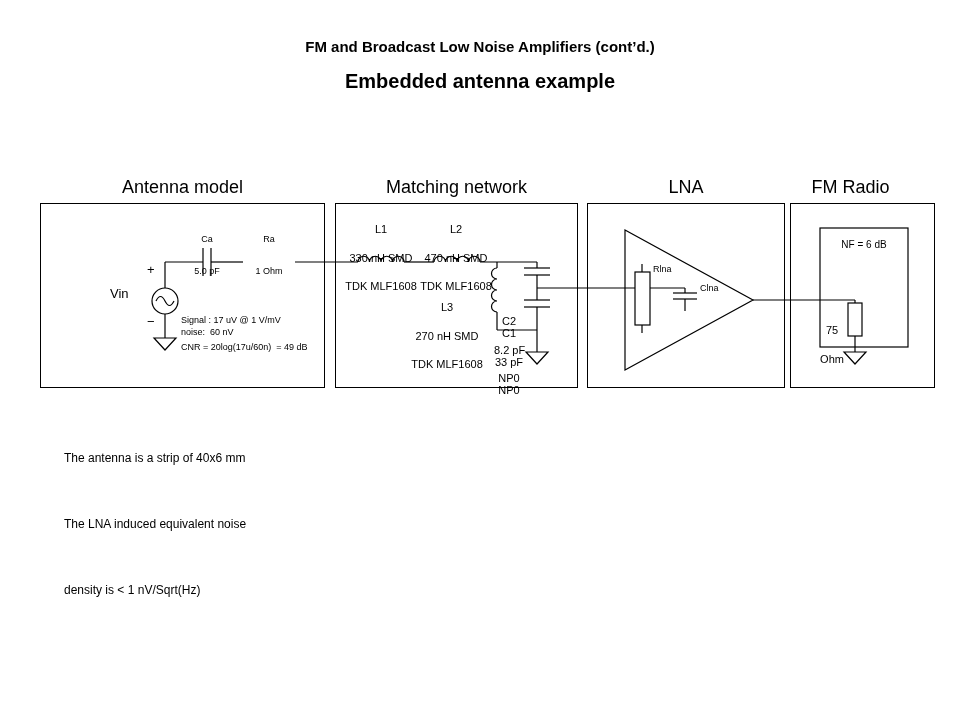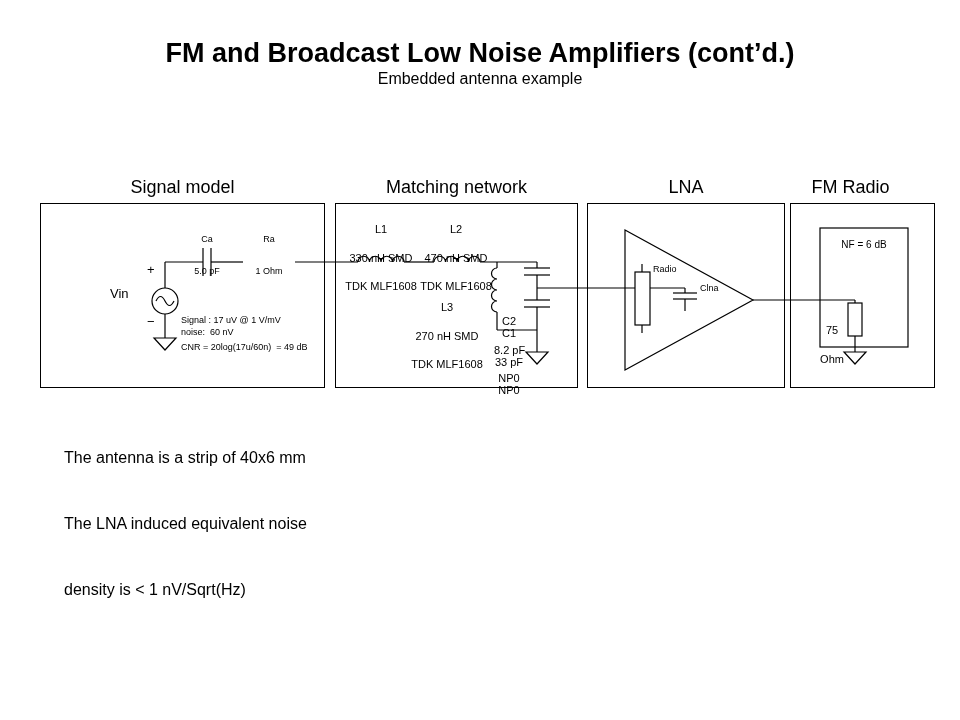--- a/index.html
+++ b/index.html
@@ -1,38 +1,38 @@
 <!DOCTYPE html>
 <html><head>
 <meta charset="utf-8">
 <style>
   html,body{margin:0;padding:0;background:#fff;}
   .slide{position:relative;width:960px;height:720px;background:#fff;overflow:hidden;
          font-family:"Liberation Sans",sans-serif;color:#000;}
   .lbl{position:absolute;color:#000;white-space:pre;font-family:"Liberation Sans",sans-serif;}
   .center{text-align:center;}
-  .title{left:0;top:38px;width:960px;font-size:27px;font-weight:bold;text-align:center;}
-  .subtitle{left:0;top:70px;width:960px;font-size:16px;font-weight:normal;text-align:center;}
+  .title{left:0;top:38px;width:960px;font-size:15px;font-weight:bold;text-align:center;}
+  .subtitle{left:0;top:70px;width:960px;font-size:20px;font-weight:bold;text-align:center;}
   .sec{top:177px;font-size:18px;text-align:center;}
   .box{position:absolute;border:1.5px solid #000;background:#fff;box-sizing:border-box;}
   .comp{font-size:11px;line-height:9.5px;text-align:center;}
   .comp9{font-size:9px;line-height:10.5px;text-align:center;}
   .tiny{font-size:9px;}
-  .notes{left:64px;top:403px;font-size:16px;line-height:22px;}
+  .notes{left:64px;top:403px;font-size:12px;line-height:22px;}
   svg.circuit{position:absolute;left:0;top:0;pointer-events:none;}
 </style>
 </head>
 <body style="background: rgb(255, 255, 255);">
 
 <div class="slide">
 
   <div class="lbl title">FM and Broadcast Low Noise Amplifiers (cont’d.)</div>
   <div class="lbl subtitle">Embedded antenna example</div>
 
-  <div class="lbl sec" style="left:40px;width:285px;">Signal model</div>
+  <div class="lbl sec" style="left:40px;width:285px;">Antenna model</div>
   <div class="lbl sec" style="left:335px;width:243px;">Matching network</div>
   <div class="lbl sec" style="left:587px;width:198px;">LNA</div>
   <div class="lbl sec" style="left:778px;width:145px;">FM Radio</div>
 
   <div class="box" style="left:40px;top:203px;width:285px;height:185px;"></div>
   <div class="box" style="left:335px;top:203px;width:243px;height:185px;"></div>
   <div class="box" style="left:587px;top:203px;width:198px;height:185px;"></div>
   <div class="box" style="left:790px;top:203px;width:145px;height:185px;"></div>
 
   <svg class="circuit" width="960" height="720" viewBox="0 0 960 720" stroke="#000" stroke-width="1.2" fill="none">
@@ -125,21 +125,21 @@
     <div>C1</div>
     <div>33 pF</div>
     <div>NP0</div>
   </div>
   <div class="lbl comp" style="left:494px;top:298px;width:30px;">
     <div>C2</div>
     <div>8.2 pF</div>
     <div>NP0</div>
   </div>
 
-  <div class="lbl tiny" style="left:653px;top:264px;">Radio</div>
+  <div class="lbl tiny" style="left:653px;top:264px;">Rlna</div>
   <div class="lbl tiny" style="left:700px;top:283px;">Clna</div>
 
   <div class="lbl center" style="left:822px;top:239px;width:84px;font-size:10px;">NF = 6 dB</div>
   <div class="lbl comp" style="left:818px;top:307px;width:28px;">
     <div>75</div>
     <div>Ohm</div>
   </div>
 
   <div class="lbl notes">
     <div>The antenna is a strip of 40x6 mm</div>

